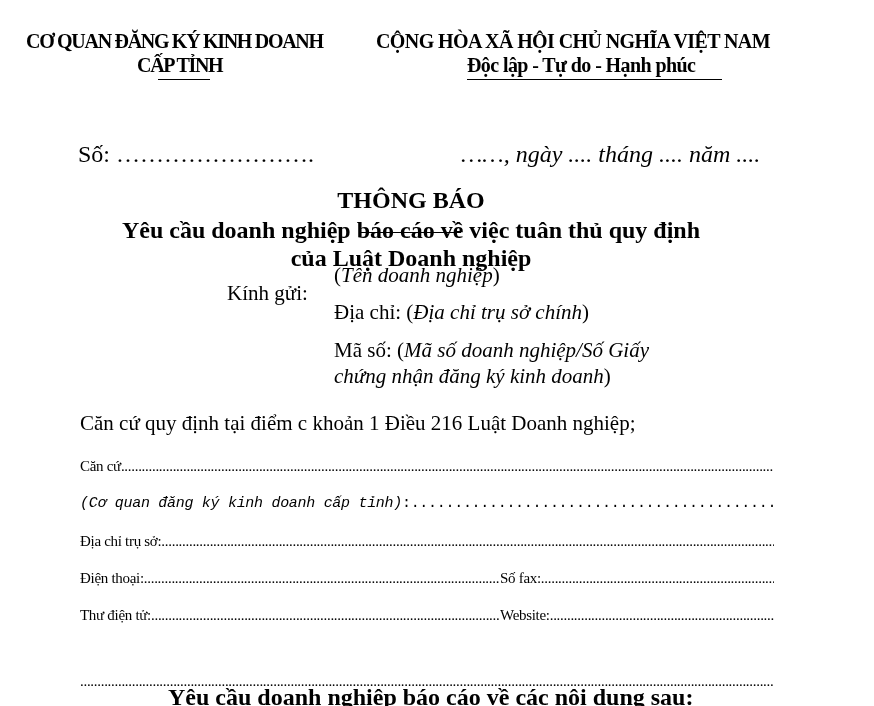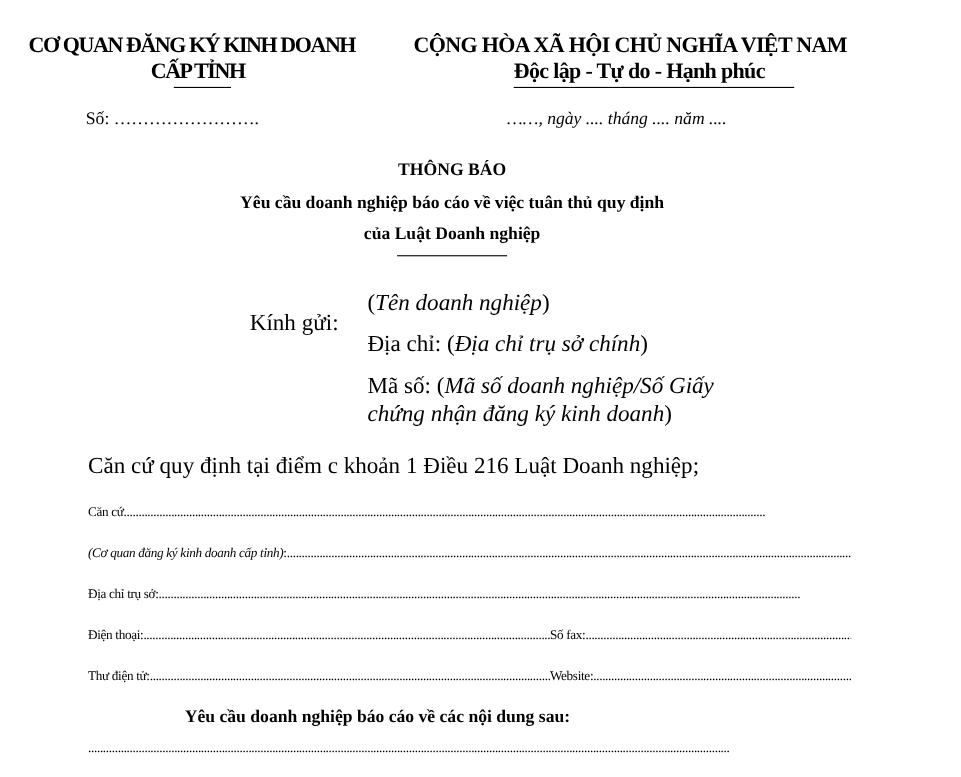--- a/index.html
+++ b/index.html
@@ -6,25 +6,25 @@
     body {
       width: 874px; height: 706px; position: relative; overflow: hidden;
       font-family: "Liberation Serif", "DejaVu Serif", serif;
       color: #000;
     }
     .abs { position: absolute; white-space: nowrap; }
     .bold { font-weight: bold; }
     .italic { font-style: italic; }
     .hdr { font-size: 20px; font-weight: bold; letter-spacing: -0.6px; }
     .hdr-l { letter-spacing: -1.3px; }
-    .f20 { font-size: 16px; }
+    .f20 { font-size: 24px; margin-top: 41px; }
     .f21 { font-size: 21px; }
     .uline { position: absolute; height: 1px; background: #000; }
     .center { text-align: center; }
-    .dots-line { position: absolute; display: flex; font-size: 12px; letter-spacing: -0.3px; overflow: hidden; }
+    .dots-line { position: absolute; display: flex; font-size: 15px; letter-spacing: -0.3px; overflow: hidden; }
     .dots-line .lbl { flex: none; white-space: nowrap; }
     .dots-line .fill { flex: 1; overflow: hidden; white-space: nowrap; }
   </style>
 </head>
 <body>
 
 <div class="abs hdr hdr-l" style="left:26px; top:30px;">CƠ QUAN ĐĂNG KÝ KINH DOANH</div>
 <div class="abs hdr hdr-l" style="left:137px; top:54px;">CẤP TỈNH</div>
 <div class="uline" style="left:158px; top:79px; width:52px;"></div>
 
@@ -54,21 +54,21 @@
   <span class="italic">chứng nhận đăng ký kinh doanh</span><span>)</span>
 </div>
 
 <div class="abs f21" style="left:80px; top:411px;">Căn cứ quy định tại điểm c khoản 1 Điều 216 Luật Doanh nghiệp;</div>
 
 <div class="dots-line" style="left:80px; top:458px; width:694px;">
   <span class="lbl">Căn cứ </span>
   <span class="fill">........................................................................................................................................................................................................................</span>
 </div>
 
-<div class="dots-line" style="left:80px; top:495px; width:694px;">
+<div class="dots-line" style="left:80px; top:495px; width:694px;font-family:Liberation Mono, monospace;">
   <span class="lbl italic">(Cơ quan đăng ký kinh doanh cấp tỉnh)</span>
   <span class="lbl">: </span>
   <span class="fill">........................................................................................................................................................................................................................</span>
 </div>
 
 <div class="dots-line" style="left:80px; top:533px; width:694px;">
   <span class="lbl">Địa chỉ trụ sở: </span>
   <span class="fill">........................................................................................................................................................................................................................</span>
 </div>
 

